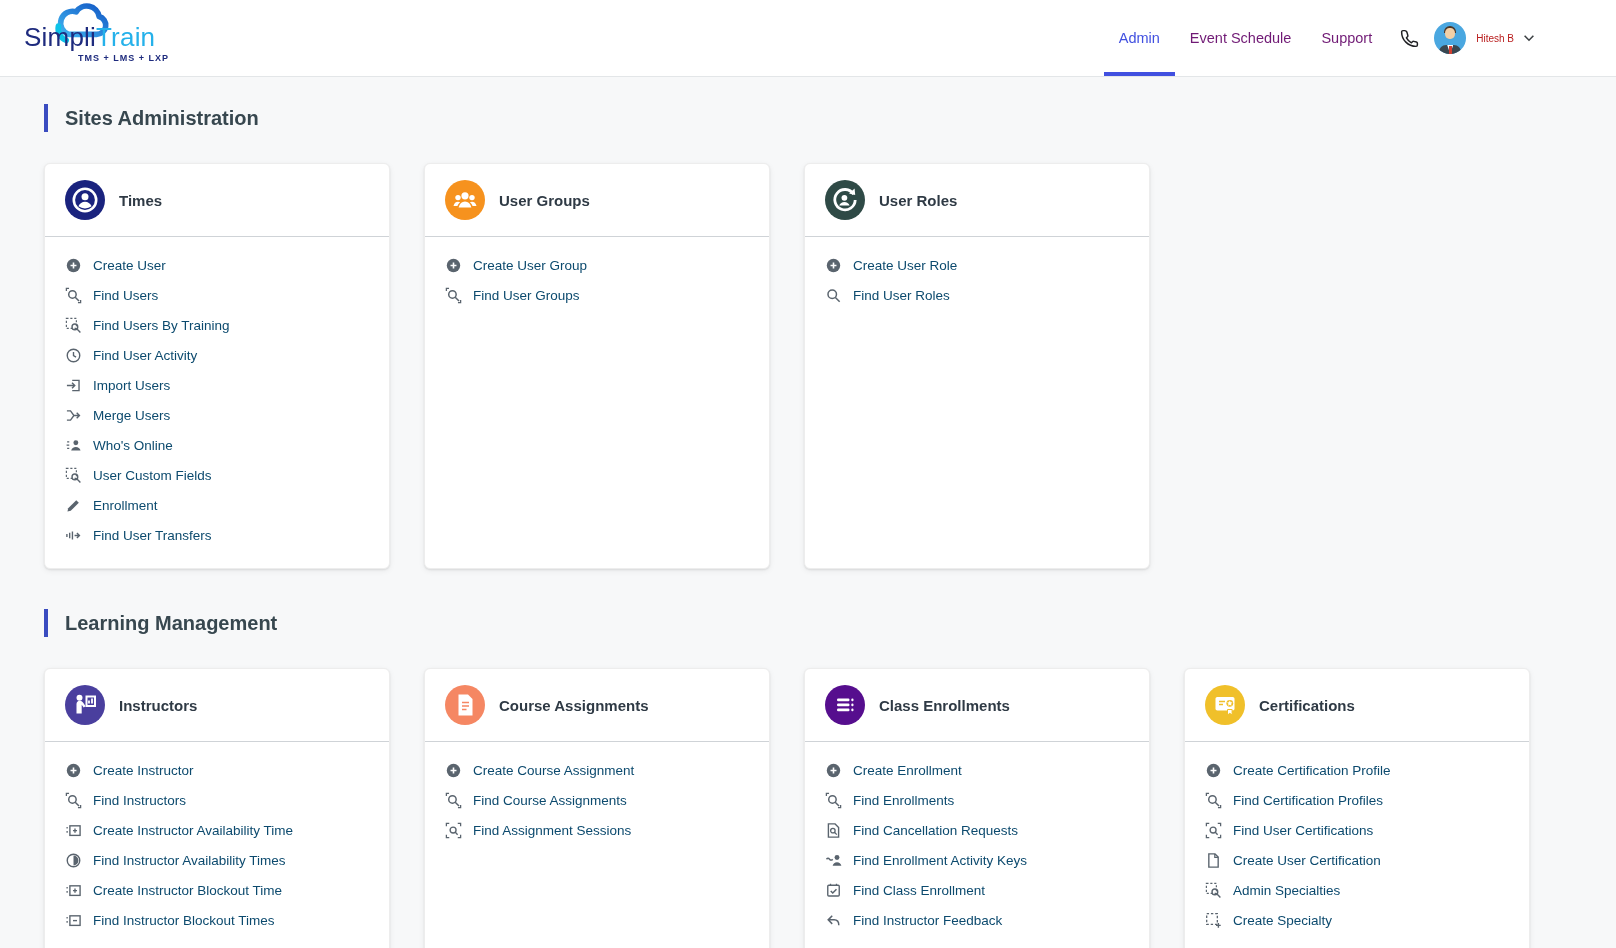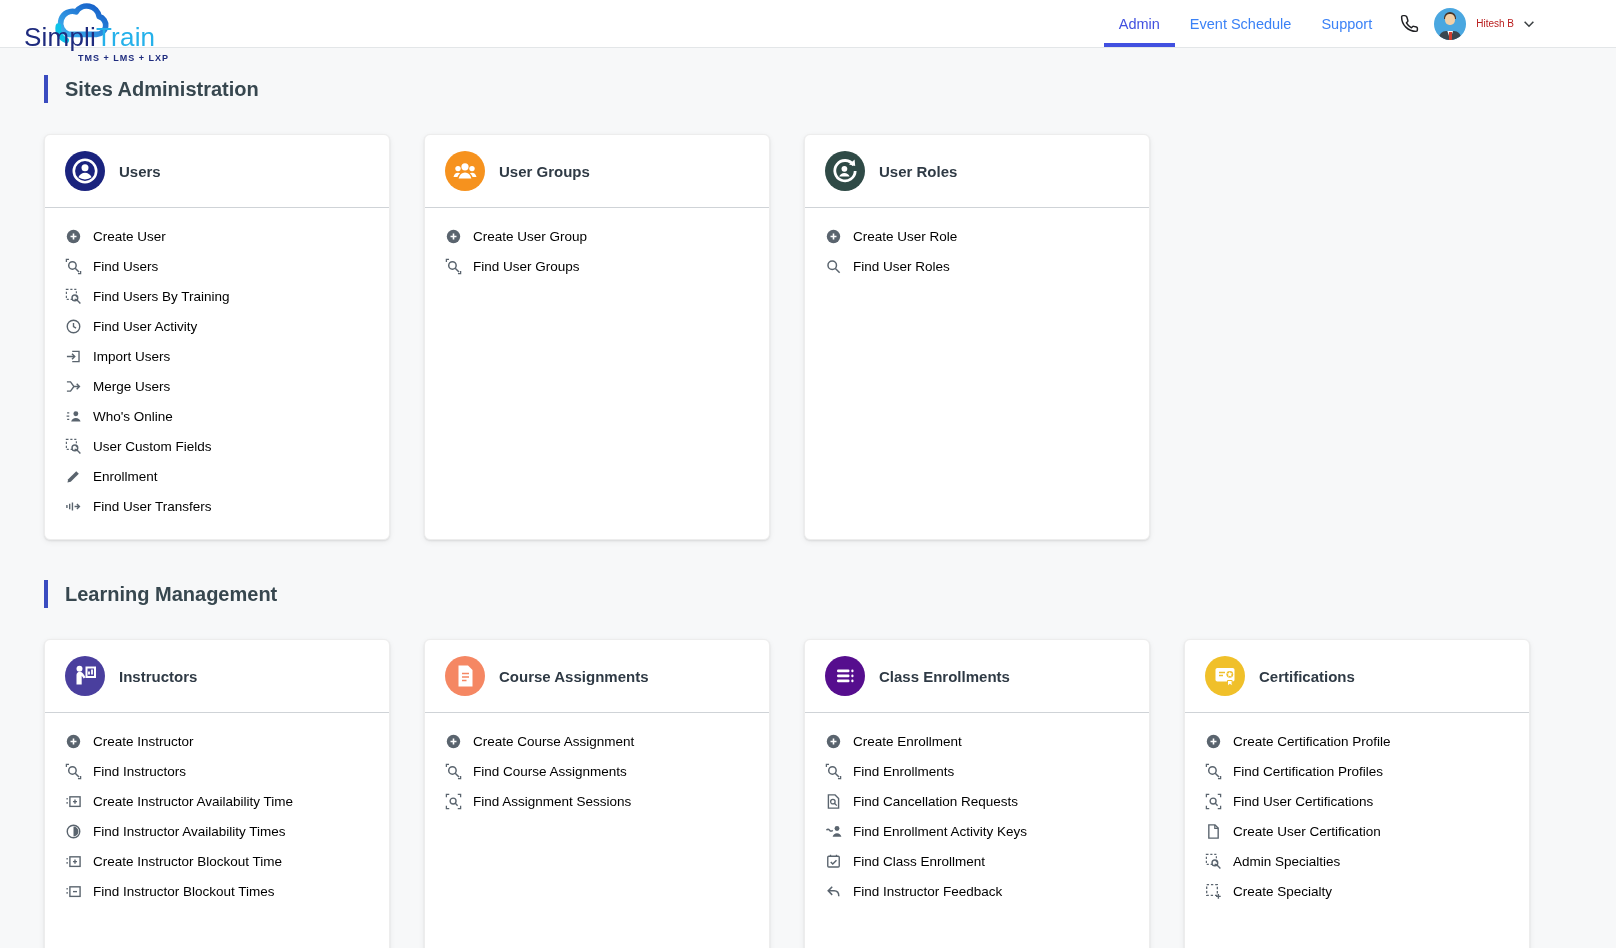--- a/index.html
+++ b/index.html
@@ -6,32 +6,32 @@
   *{box-sizing:border-box;}
   html,body{margin:0;padding:0;}
   body{
     width:1616px;height:948px;overflow:hidden;
     background:#f7f8f9;
     font-family:"Liberation Sans",sans-serif;
     color:#3e4852;
   }
   
   header{
-    height:48px;background:#fff;border-bottom:1px solid #e3e6e8;
+    height:77px;background:#fff;border-bottom:1px solid #e3e6e8;
     display:flex;align-items:stretch;padding:0 80px 0 18px;position:relative;z-index:5;
   }
   .logo{position:relative;width:160px;flex:0 0 auto;cursor:pointer;}
   .logo .cloud{position:absolute;top:0;left:30px;}
   .brand{position:absolute;top:22px;left:6px;font-size:26px;letter-spacing:.2px;white-space:nowrap;z-index:2;}
   .brand .b1{color:#1e2b7e;}
   .brand .b2{color:#25b1ea;}
   .tagline{position:absolute;top:53px;left:60px;font-size:9px;font-weight:bold;color:#1e2b7e;letter-spacing:1px;white-space:nowrap;z-index:2;}
   nav{margin-left:auto;display:flex;align-items:stretch;}
   .nav-item{
-    display:flex;align-items:center;padding:0 15px;font-size:14.5px;color:#3b82f6;
+    display:flex;align-items:center;padding:0 15px;font-size:14.5px;color:#701a75;
     cursor:pointer;border-bottom:4px solid transparent;border-top:4px solid transparent;text-decoration:none;
   }
   .nav-item.active{color:var(--accent);border-bottom-color:var(--accent);}
   .hdr-right{display:flex;align-items:center;gap:14px;padding-left:12px;}
   .phone{display:flex;cursor:pointer;color:#202124;}
   .avatar{width:32px;height:32px;border-radius:50%;background:#4aa7e0;position:relative;overflow:hidden;cursor:pointer;flex:0 0 auto;}
   .av-hair{position:absolute;top:4px;left:10px;width:12px;height:7px;background:#4a3526;border-radius:6px 6px 0 0;}
   .av-head{position:absolute;top:6px;left:11px;width:10px;height:11px;background:#f2d0a7;border-radius:45%;}
   .av-body{position:absolute;bottom:-3px;left:5px;width:22px;height:12px;background:#3a4750;border-radius:7px 7px 0 0;}
   .av-shirt{position:absolute;bottom:0;left:13px;width:6px;height:9px;background:#fff;clip-path:polygon(0 0,100% 0,50% 100%);}
@@ -50,21 +50,21 @@
   .card{
     background:#fff;border:1px solid #ededed;border-radius:6px;
     box-shadow:0 1px 2px rgba(0,0,0,.09),0 2px 6px rgba(0,0,0,.06);
   }
   .section:nth-of-type(1) .card{min-height:382px;}
   .section:nth-of-type(2) .card{min-height:324px;}
   .card-head{display:flex;align-items:center;gap:14px;padding:16px 20px;border-bottom:1px solid #cfd3d7;}
   .card-icon{width:40px;height:40px;border-radius:50%;display:flex;align-items:center;justify-content:center;flex:0 0 auto;}
   .card-title{font-size:15px;font-weight:700;color:#2f3a45;}
   .card-list{list-style:none;margin:0;padding:13px 0 18px;}
-  .link-item{display:flex;align-items:center;gap:11px;padding:6.5px 20px;font-size:13.5px;color:#000000;cursor:pointer;line-height:15px;}
+  .link-item{display:flex;align-items:center;gap:11px;padding:6.5px 20px;font-size:13.5px;color:#0c4a6e;cursor:pointer;line-height:15px;}
   .li-icon{width:17px;height:17px;color:#5a646e;display:flex;flex:0 0 auto;}
   .link-label{white-space:nowrap;}
 </style>
 </head>
 <body>
 
 <svg width="0" height="0" style="position:absolute" aria-hidden="true">
 <defs>
   <linearGradient id="lg" x1="0" y1="1" x2="1" y2="0">
     <stop offset="0" stop-color="#3fb3f0"></stop>
@@ -288,21 +288,21 @@
   <section class="section">
     <h2 class="section-title">Sites Administration</h2>
     <div class="cards">
   <div class="card">
     <div class="card-head">
       <span class="card-icon" style="background: rgb(26, 35, 126);">
               <svg width="40" height="40" viewBox="0 0 40 40">
                 <use href="#b-user-circle"></use>
               </svg>
             </span>
-      <span class="card-title">Users</span>
+      <span class="card-title">Times</span>
     </div>
     <ul class="card-list">
   <li class="link-item">
     <span class="li-icon">
                 <svg width="17" height="17" viewBox="0 0 16 16">
                   <use href="#i-add-circle"></use>
                 </svg>
               </span>
     <span class="link-label">Create User</span>
   </li>

